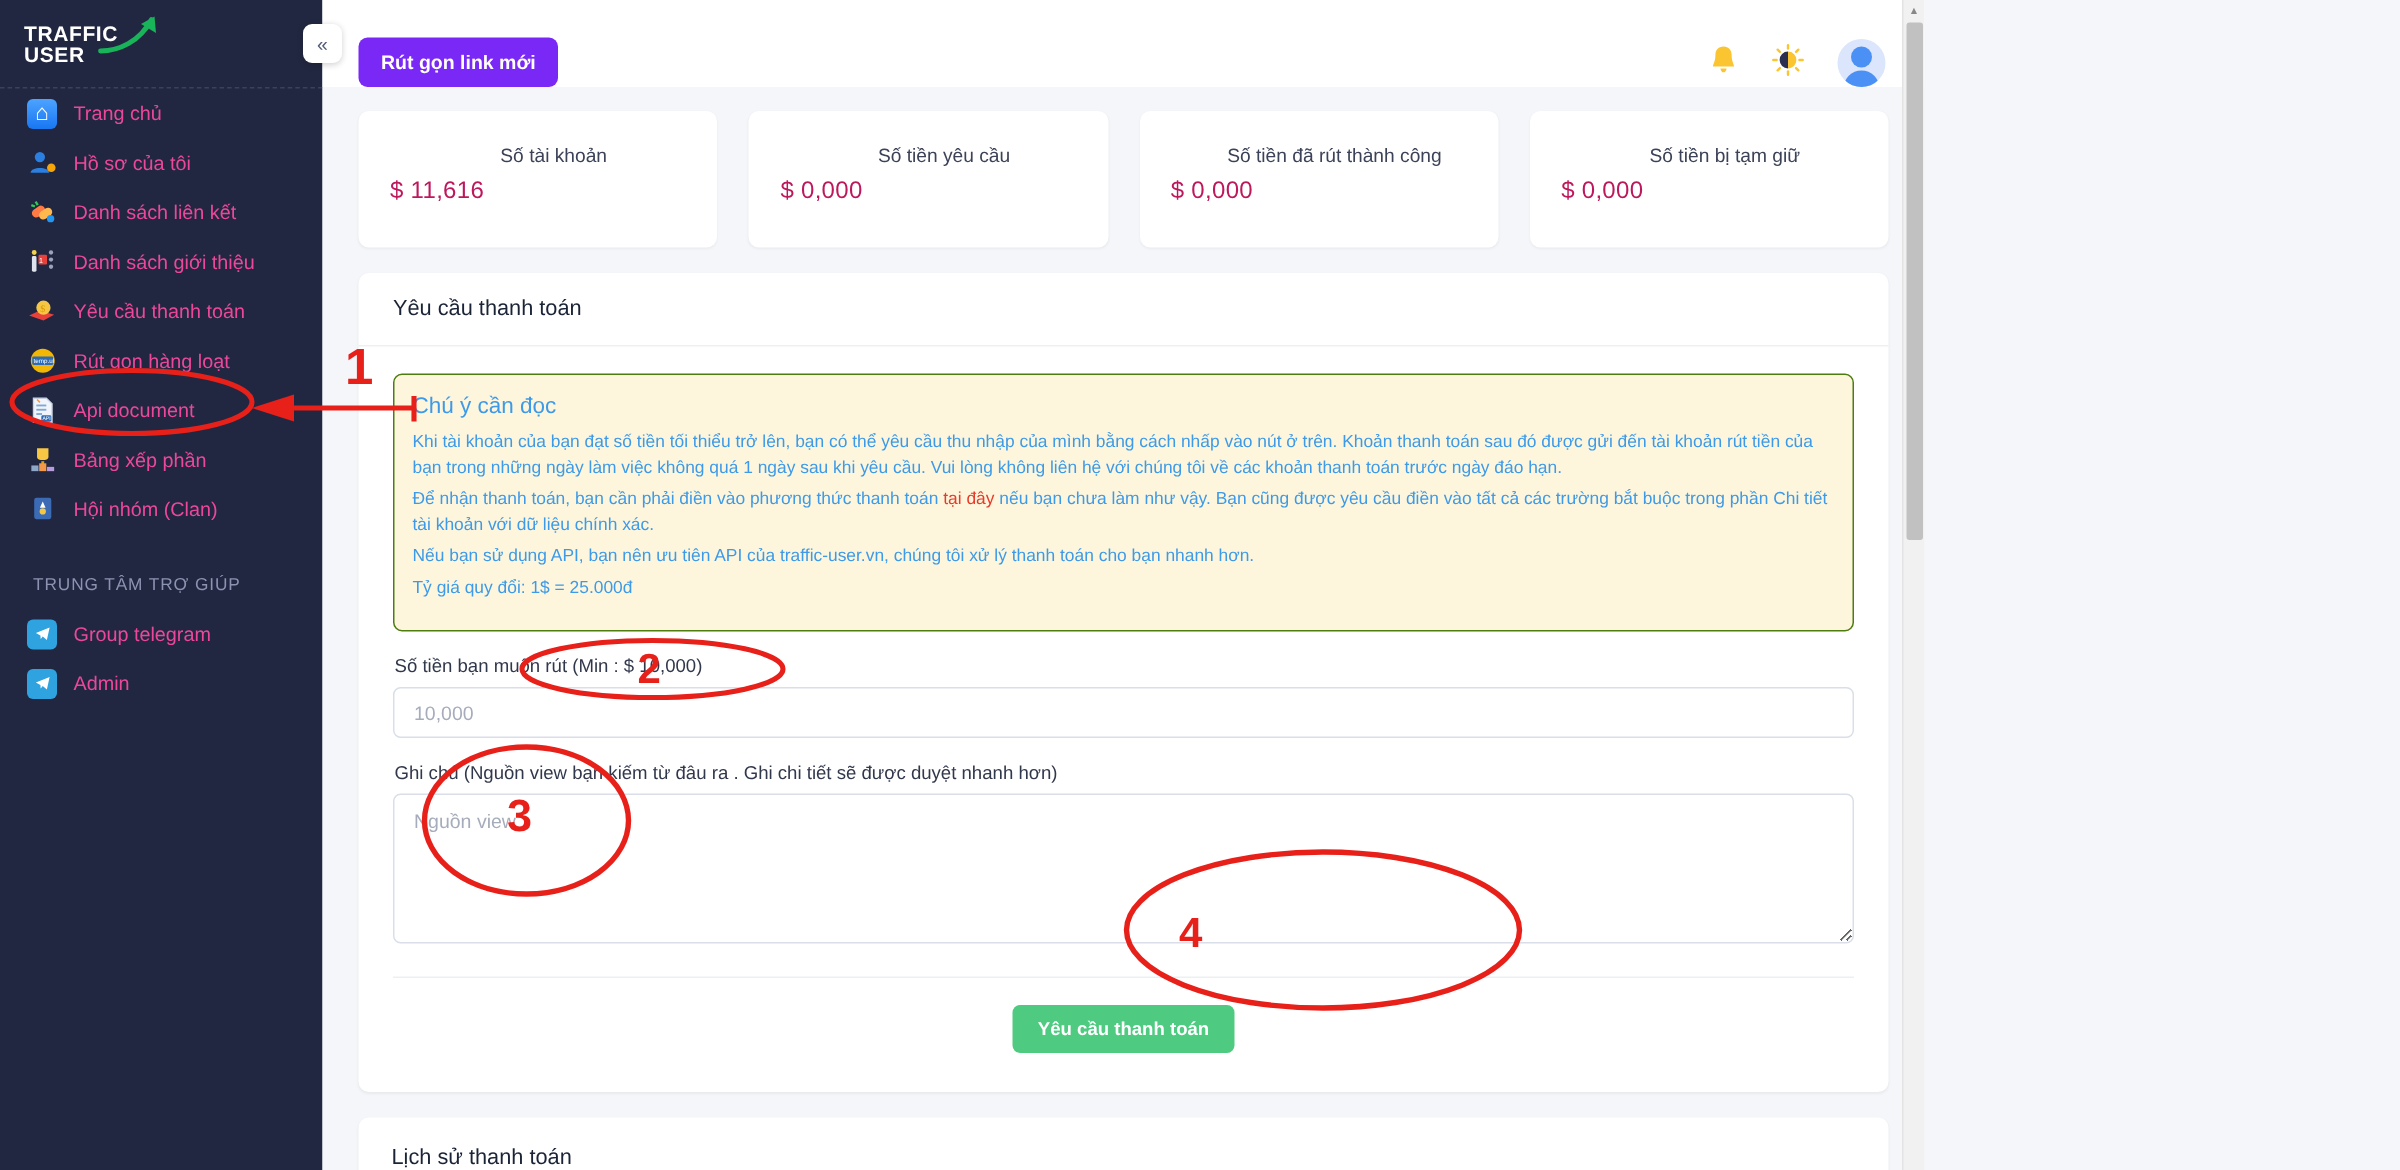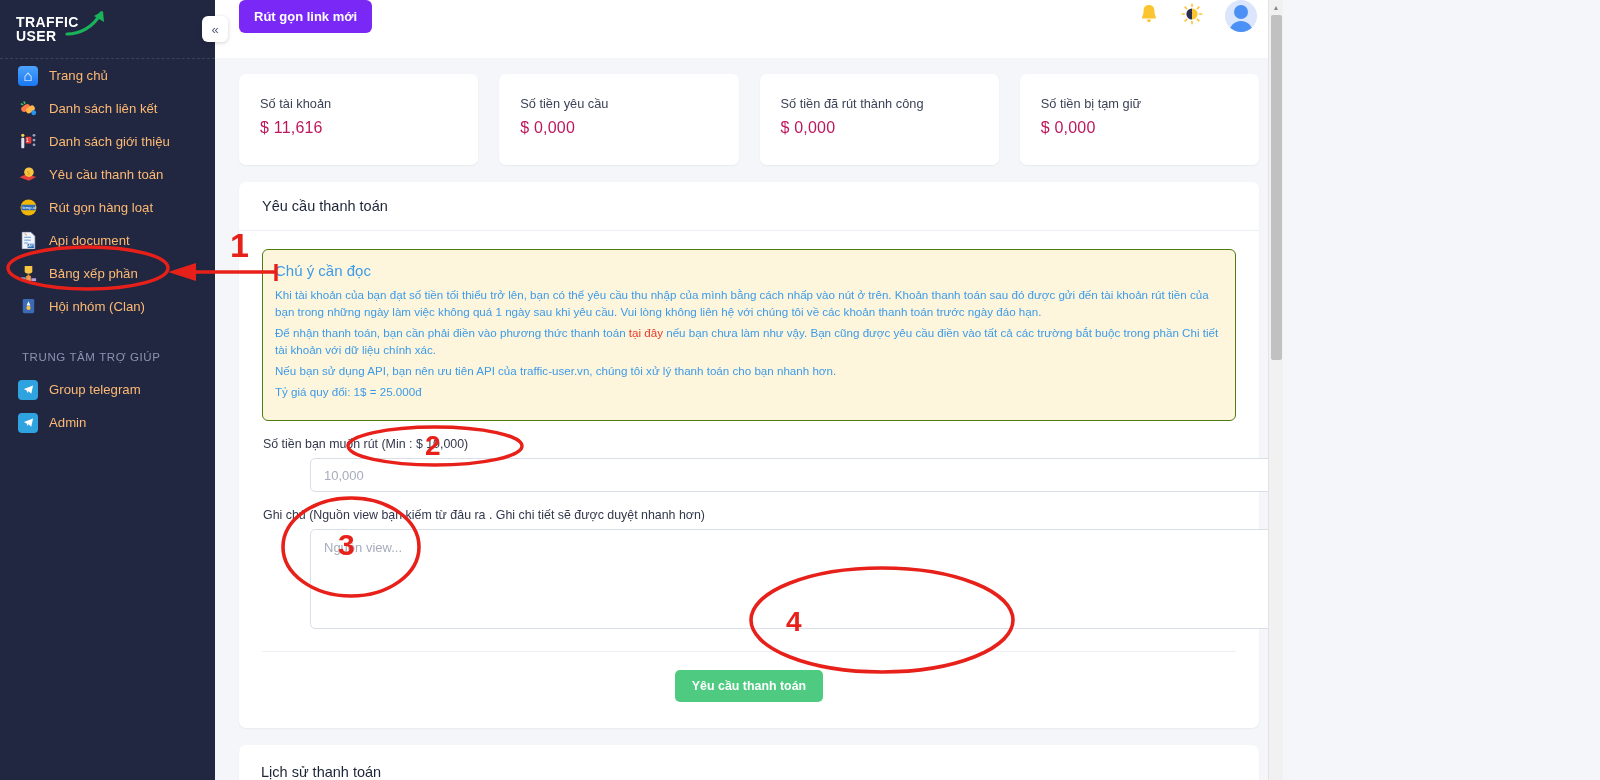--- a/index.html
+++ b/index.html
@@ -55,38 +55,38 @@
   .nav-item .ico {
     width: 20px; height: 20px;
     flex: 0 0 20px;
     display: flex; align-items: center; justify-content: center;
     font-size: 15px;
     line-height: 1;
     border-radius: 4px;
     position: relative;
   }
   .nav-item .lbl {
-    color: #fdba74;
+    color: #ec4899;
     font-size: 13.2px;
     white-space: nowrap;
   }
   .ico-home   { background: linear-gradient(#4da3ff,#1877f2); color:#fff; font-size:12px; border-radius:5px;}
   .ico-tele   { background:#2fa3e0; border-radius:50%; color:#fff; font-size:11px; }
 
   
   .main {
     flex: 1 1 auto;
     height: 780px;
     background: #f4f6f9;
     position: relative;
     overflow: hidden;
   }
   .topbar {
     height: 58px; background: #ffffff;
-    display: flex; align-items: flex-start;
+    display: flex; align-items: flex-end;
     padding: 0 26px 0 24px;
     position: relative;
   }
   .btn-new {
     background: #7b2ff7;
     background: #7928f5;
     color: #fff;
     border: none;
     border-radius: 6px;
     font-size: 13px;
@@ -133,21 +133,21 @@
   
   .stats { display: flex; gap: 21px; }
   .stat-card {
     flex: 1 1 0;
     background: #fff;
     border-radius: 7px;
     padding: 22px 0 24px 21px;
     box-shadow: 0 1px 2px rgba(16,24,40,.05);
     min-height: 91px;
   }
-  .stat-title { font-size: 12.8px; color:#3c4257; margin-bottom: 8px; }
+  .stat-title { font-size: 12.8px; color:#3c4257; margin-bottom: 8px; text-align: center; }
   .stat-value { font-size: 16px; color:#be185d; letter-spacing:.2px;}
 
   
   .panel {
     background: #fff;
     border-radius: 7px;
     margin-top: 17px;
     box-shadow: 0 1px 2px rgba(16,24,40,.05);
   }
   .panel-head {
@@ -185,21 +185,20 @@
   }
   .inp, .txt {
     width: 100%;
     border: 1px solid #d9dee8;
     border-radius: 5px;
     font-size: 13px;
     color: #333;
     font-family: "Liberation Sans", sans-serif;
     outline: none;
     background: #fff;
-    margin-left: 48px;
   }
   .inp { height: 34px; padding: 0 13px; }
   .txt { height: 100px; padding: 10px 13px; resize: vertical; display:block; }
   .inp::placeholder, .txt::placeholder { color: #a6acbb; }
 
   .submit-row {
     border-top: 1px solid #eceff4;
     margin-top: 22px;
     padding-top: 18px;
     display: flex; justify-content: center;
@@ -261,20 +260,30 @@
       </svg>
     </div>
     <div class="brand-sep"></div>
 
 
     <div class="nav-item">
       <span class="ico ico-home">⌂</span>
       <span class="lbl">Trang chủ</span>
     </div>
 
+    <div class="nav-item">
+      <span class="ico">
+        <svg width="19" height="19" viewBox="0 0 20 20">
+          <circle cx="8" cy="6" r="3.6" fill="#2b7fe0"></circle>
+          <path d="M1.5 17 C1.5 12.6 14.5 12.6 14.5 17 Z" fill="#2b7fe0"></path>
+          <circle cx="16" cy="13.5" r="3" fill="#f6a609"></circle>
+        </svg>
+      </span>
+      <span class="lbl">Hồ sơ của tôi</span>
+    </div>
 
     <div class="nav-item">
       <span class="ico">
         <svg width="19" height="19" viewBox="0 0 20 20">
           <rect x="2" y="6.5" width="10" height="6" rx="3" fill="#ff7a45" transform="rotate(-35 7 9.5)"></rect>
           <rect x="7" y="8" width="10" height="6" rx="3" fill="#ffb84d" transform="rotate(-35 12 11)"></rect>
           <circle cx="15.5" cy="14.5" r="2.6" fill="#2196f3"></circle>
           <path d="M5 2.5 L6.5 5" stroke="#35c759" stroke-width="1.6"></path>
           <path d="M2 5 L4.5 6" stroke="#35c759" stroke-width="1.6"></path>
         </svg>

